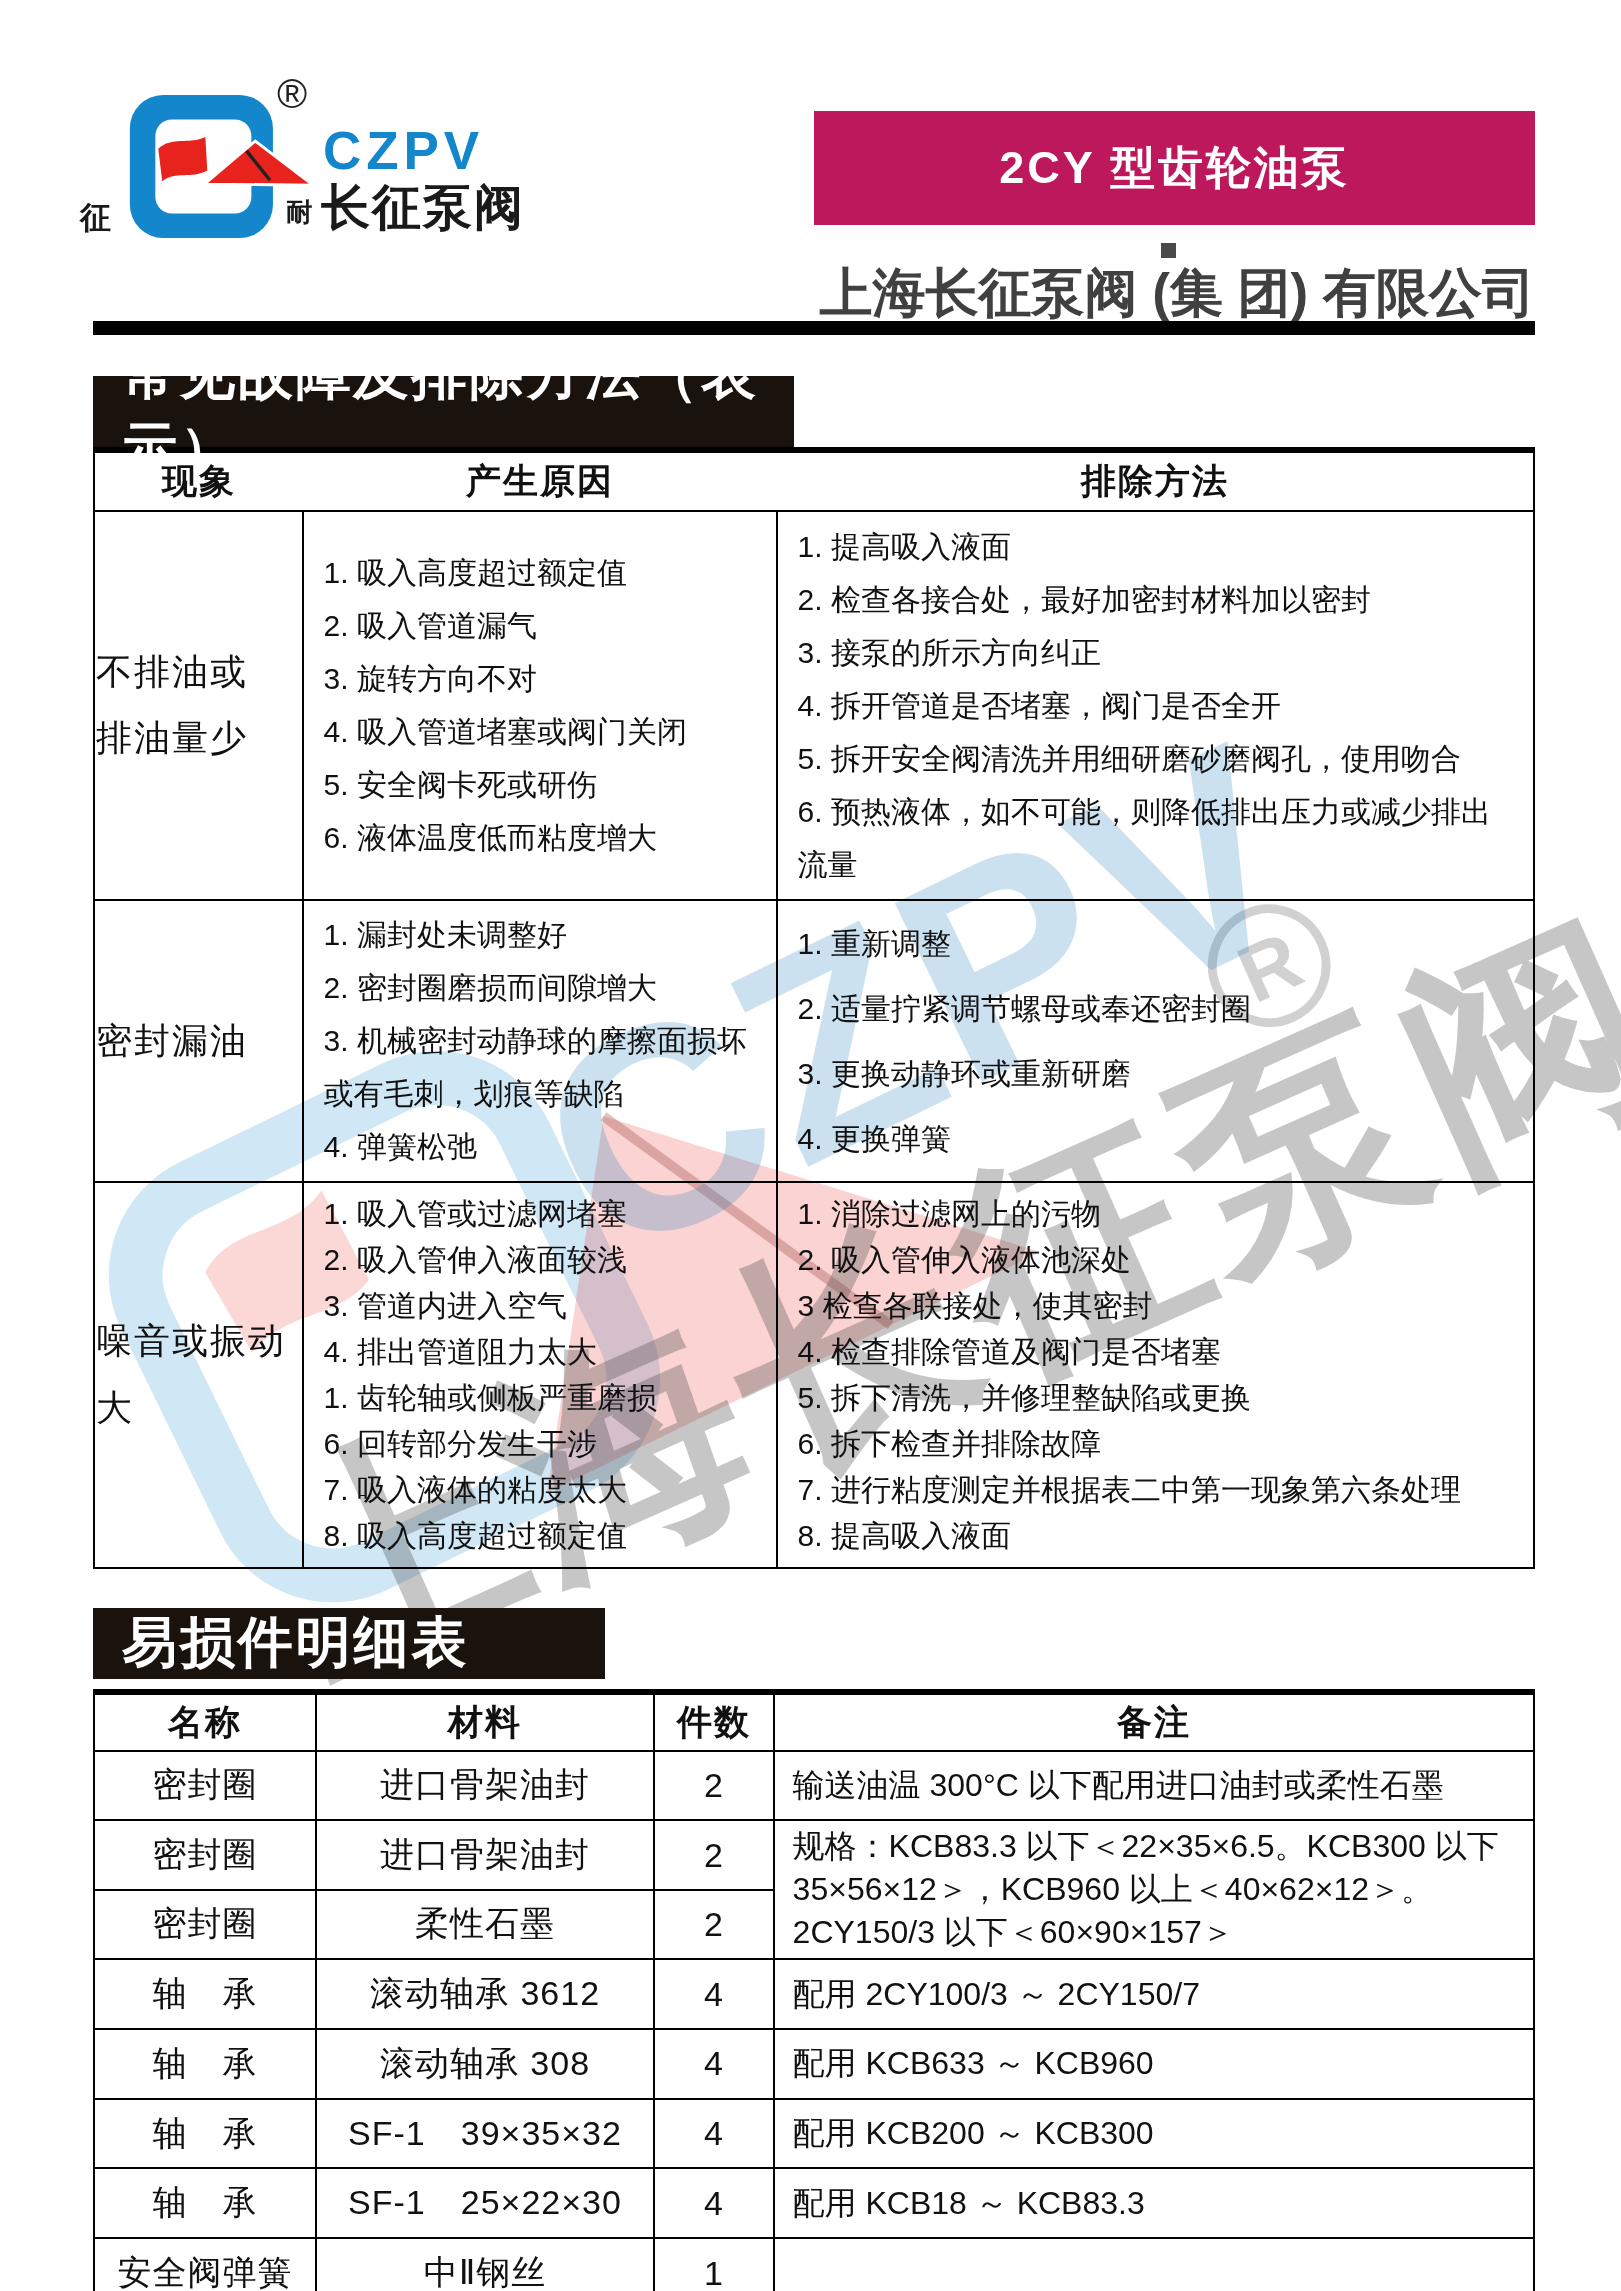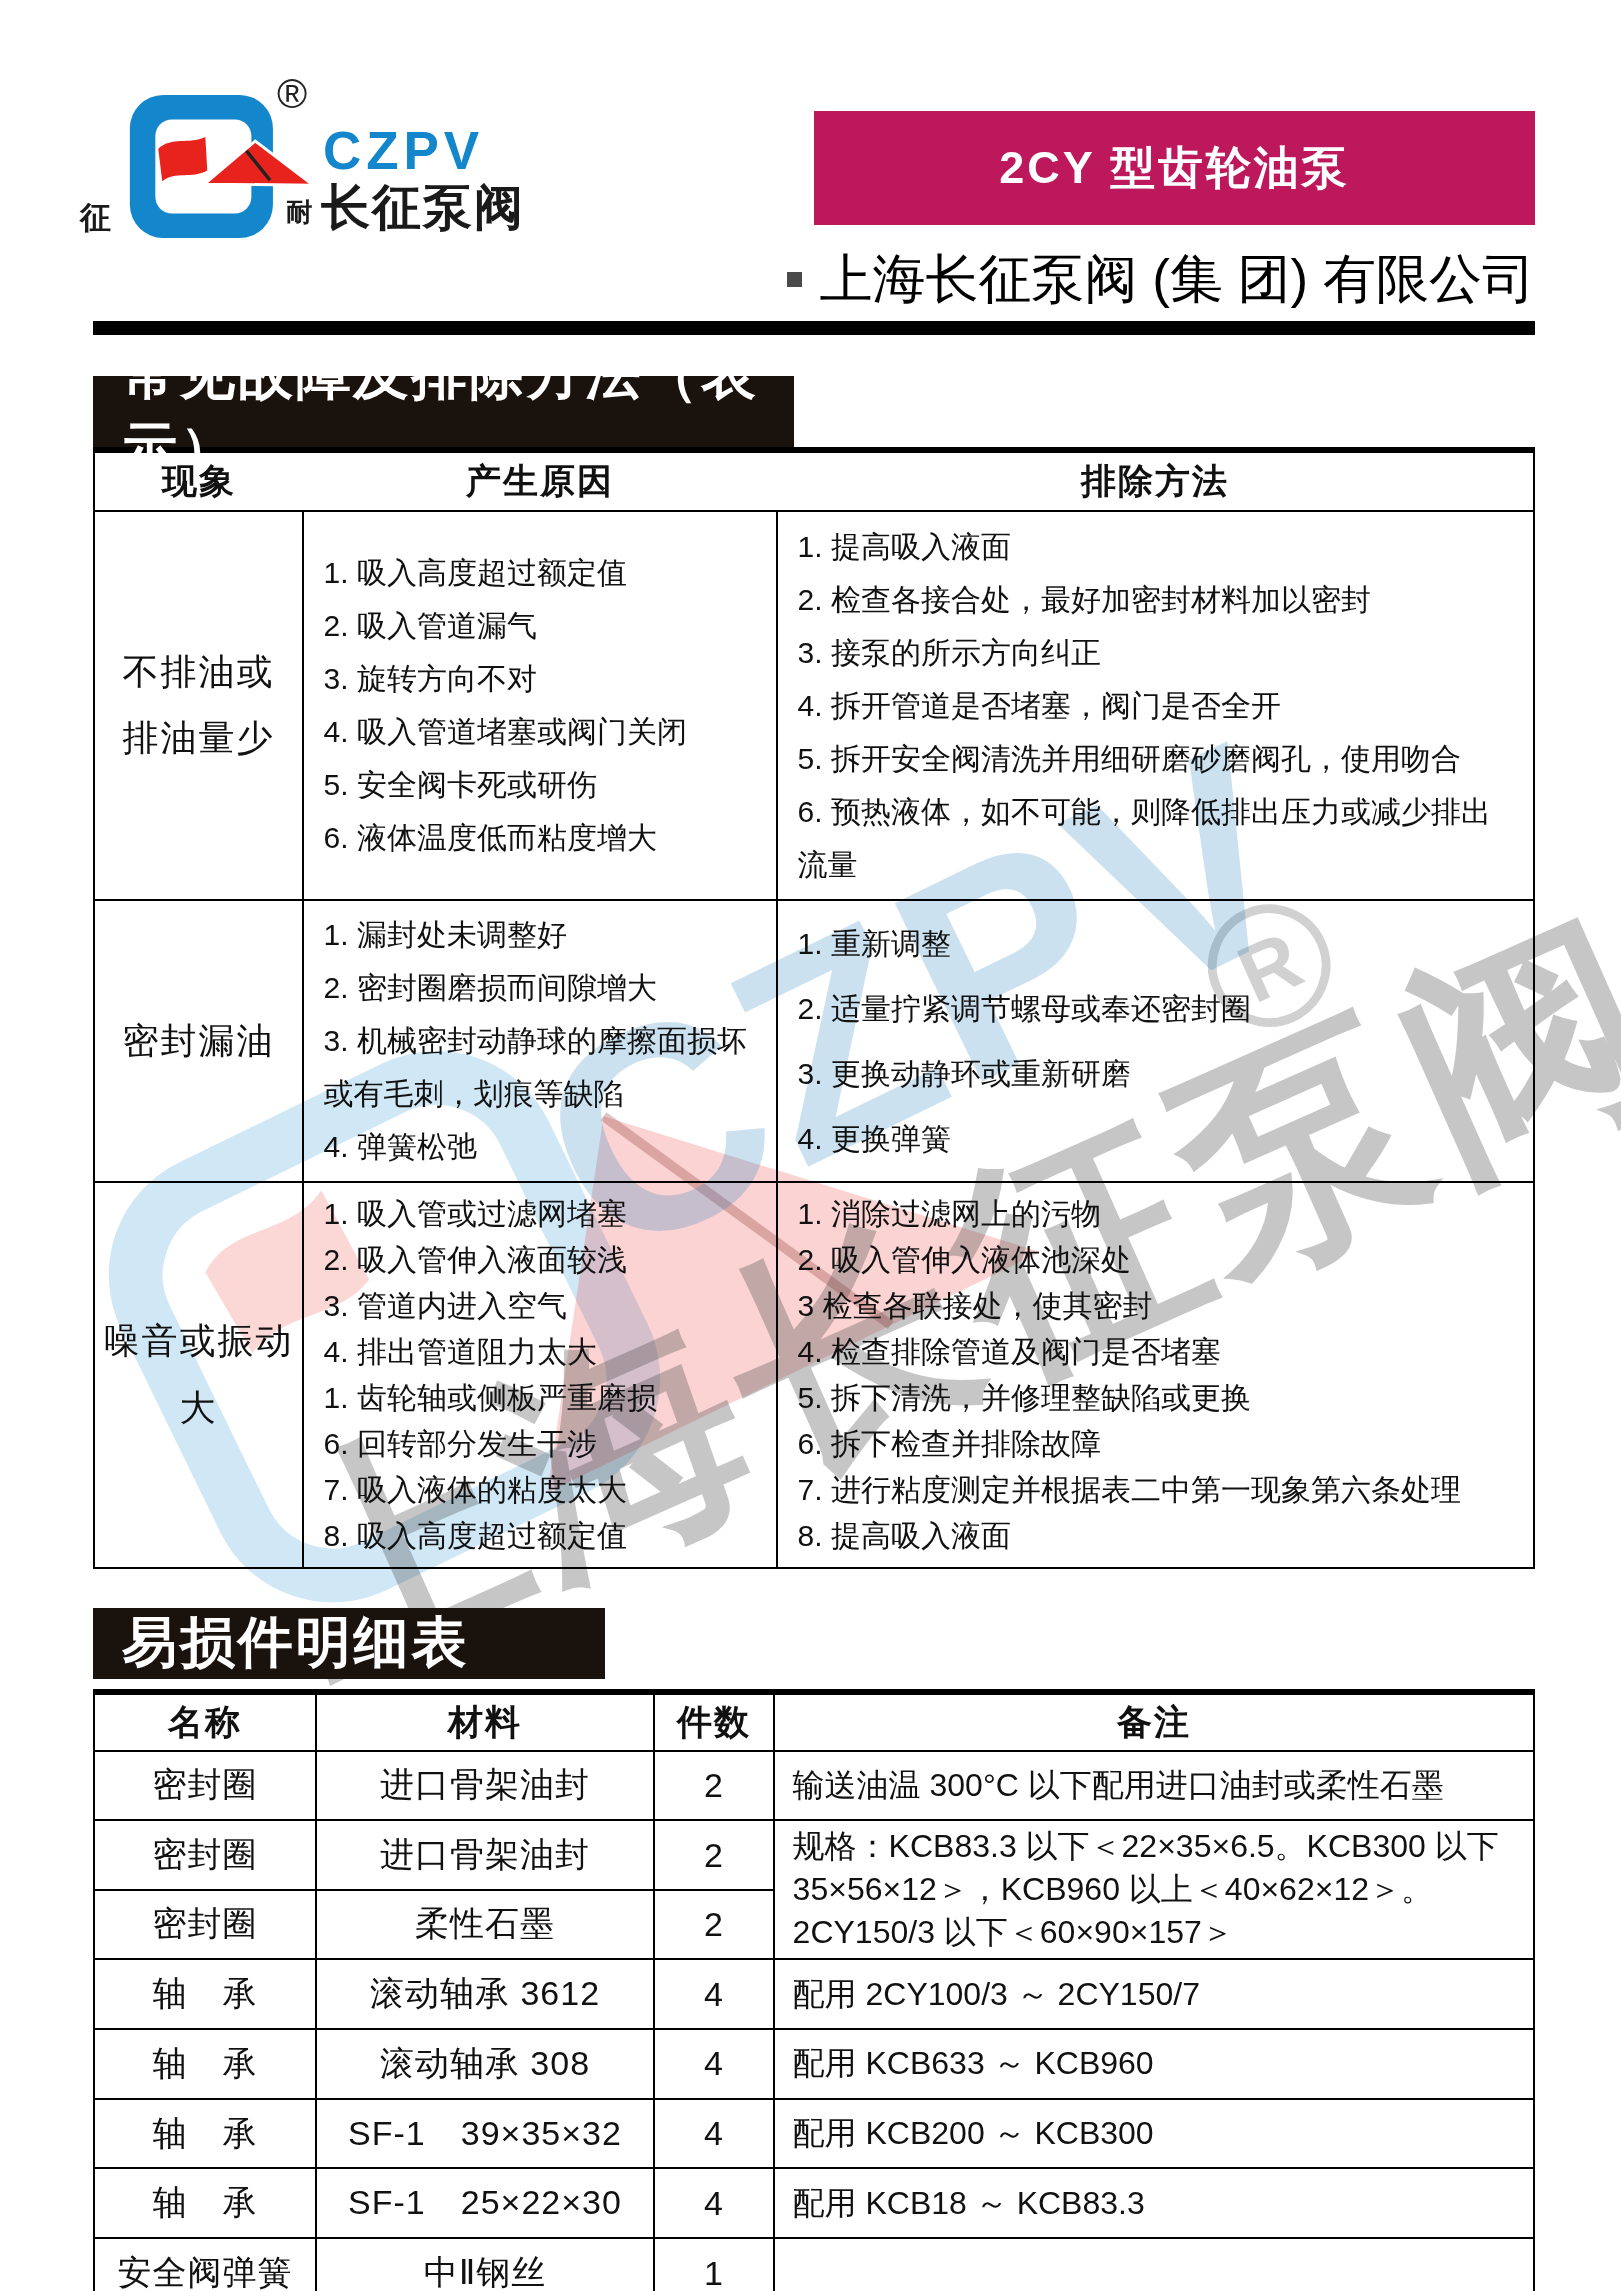--- a/index.html
+++ b/index.html
@@ -17,38 +17,38 @@
   .logo-czpv{position:absolute;left:323px;top:120px;font-size:53px;font-weight:800;color:#1386cc;letter-spacing:4.9px;}
   .logo-cn{position:absolute;left:321px;top:175px;font-size:49px;font-weight:900;color:#1a1a1a;letter-spacing:2px;}
   .logo-char-left{position:absolute;left:80px;top:197px;font-size:31px;font-weight:700;color:#1a1a1a;}
   .logo-char-right{position:absolute;left:286px;top:194px;font-size:26.5px;font-weight:700;color:#1a1a1a;}
   .blue-bar{
     position:absolute;left:814px;top:111px;width:721px;height:114px;background:#be185d;
     display:flex;align-items:center;justify-content:center;color:#fff;font-size:45px;font-weight:600;letter-spacing:2.9px;
   }
   .company{
     position:absolute;right:86px;top:243px;height:73px;display:flex;align-items:center;
-    font-size:53px;font-weight:400;color:#000000;letter-spacing:0px;white-space:nowrap;
+    font-size:53px;font-weight:700;color:#404040;letter-spacing:0px;white-space:nowrap;flex-direction:column;
   }
   .company .bullet{width:14.7px;height:14.7px;background:#4a4a4a;margin-right:17.6px;flex:0 0 auto;}
   .rule{position:absolute;left:93px;top:321px;width:1442px;height:13.7px;background:#000;}
   
   .main{position:absolute;left:93px;top:376px;width:1442px;}
   .bar-title{
     height:71px;background:#1a120c;color:#fff;font-size:55px;font-weight:700;letter-spacing:2.9px;
     display:flex;align-items:center;padding-left:29px;box-sizing:border-box;
   }
   .bar-title.s1{width:701px;}
   .bar-title.s2{width:512px;margin-top:39px;}
   table{border-collapse:collapse;width:1442px;table-layout:fixed;}
   .t1{border:2.9px solid #000;border-top:6.9px solid #000;}
   .t1 thead th{border-bottom:2.9px solid #000;height:55px;font-size:35px;font-weight:600;letter-spacing:2px;}
   .t1 tbody td{border:2.9px solid #000;vertical-align:middle;}
   .t1 tr.r1{height:321px;} .t1 tr.r2{height:267px;} .t1 tr.r3{height:370px;}
-  td.phen{text-align:center;font-size:36px;font-weight:500;letter-spacing:2px;line-height:1.85;white-space:pre-line;}
+  td.phen{text-align:left;font-size:36px;font-weight:500;letter-spacing:2px;line-height:1.85;white-space:pre-line;}
   td.lst{padding:7.8px 13.7px 7.8px 19.6px;font-size:30px;font-weight:400;}
   td.lst div{line-height:53px;}
   td.lst.tight div{line-height:46px;}
   td.lst.wide div{line-height:65px;}
   .t2{margin-top:9.8px;border:2.9px solid #000;border-top:6.9px solid #000;border-bottom:6.9px solid #000;}
   .t2 th{border:2.9px solid #000;height:53px;font-size:35px;font-weight:600;letter-spacing:2px;}
   .t2 td{border:2.9px solid #000;height:60px;font-size:34px;font-weight:400;text-align:center;letter-spacing:1px;}
   .t2 td.note{text-align:left;padding:3.9px 17.6px;font-size:32px;line-height:43px;letter-spacing:0;}
 </style>
 </head>

